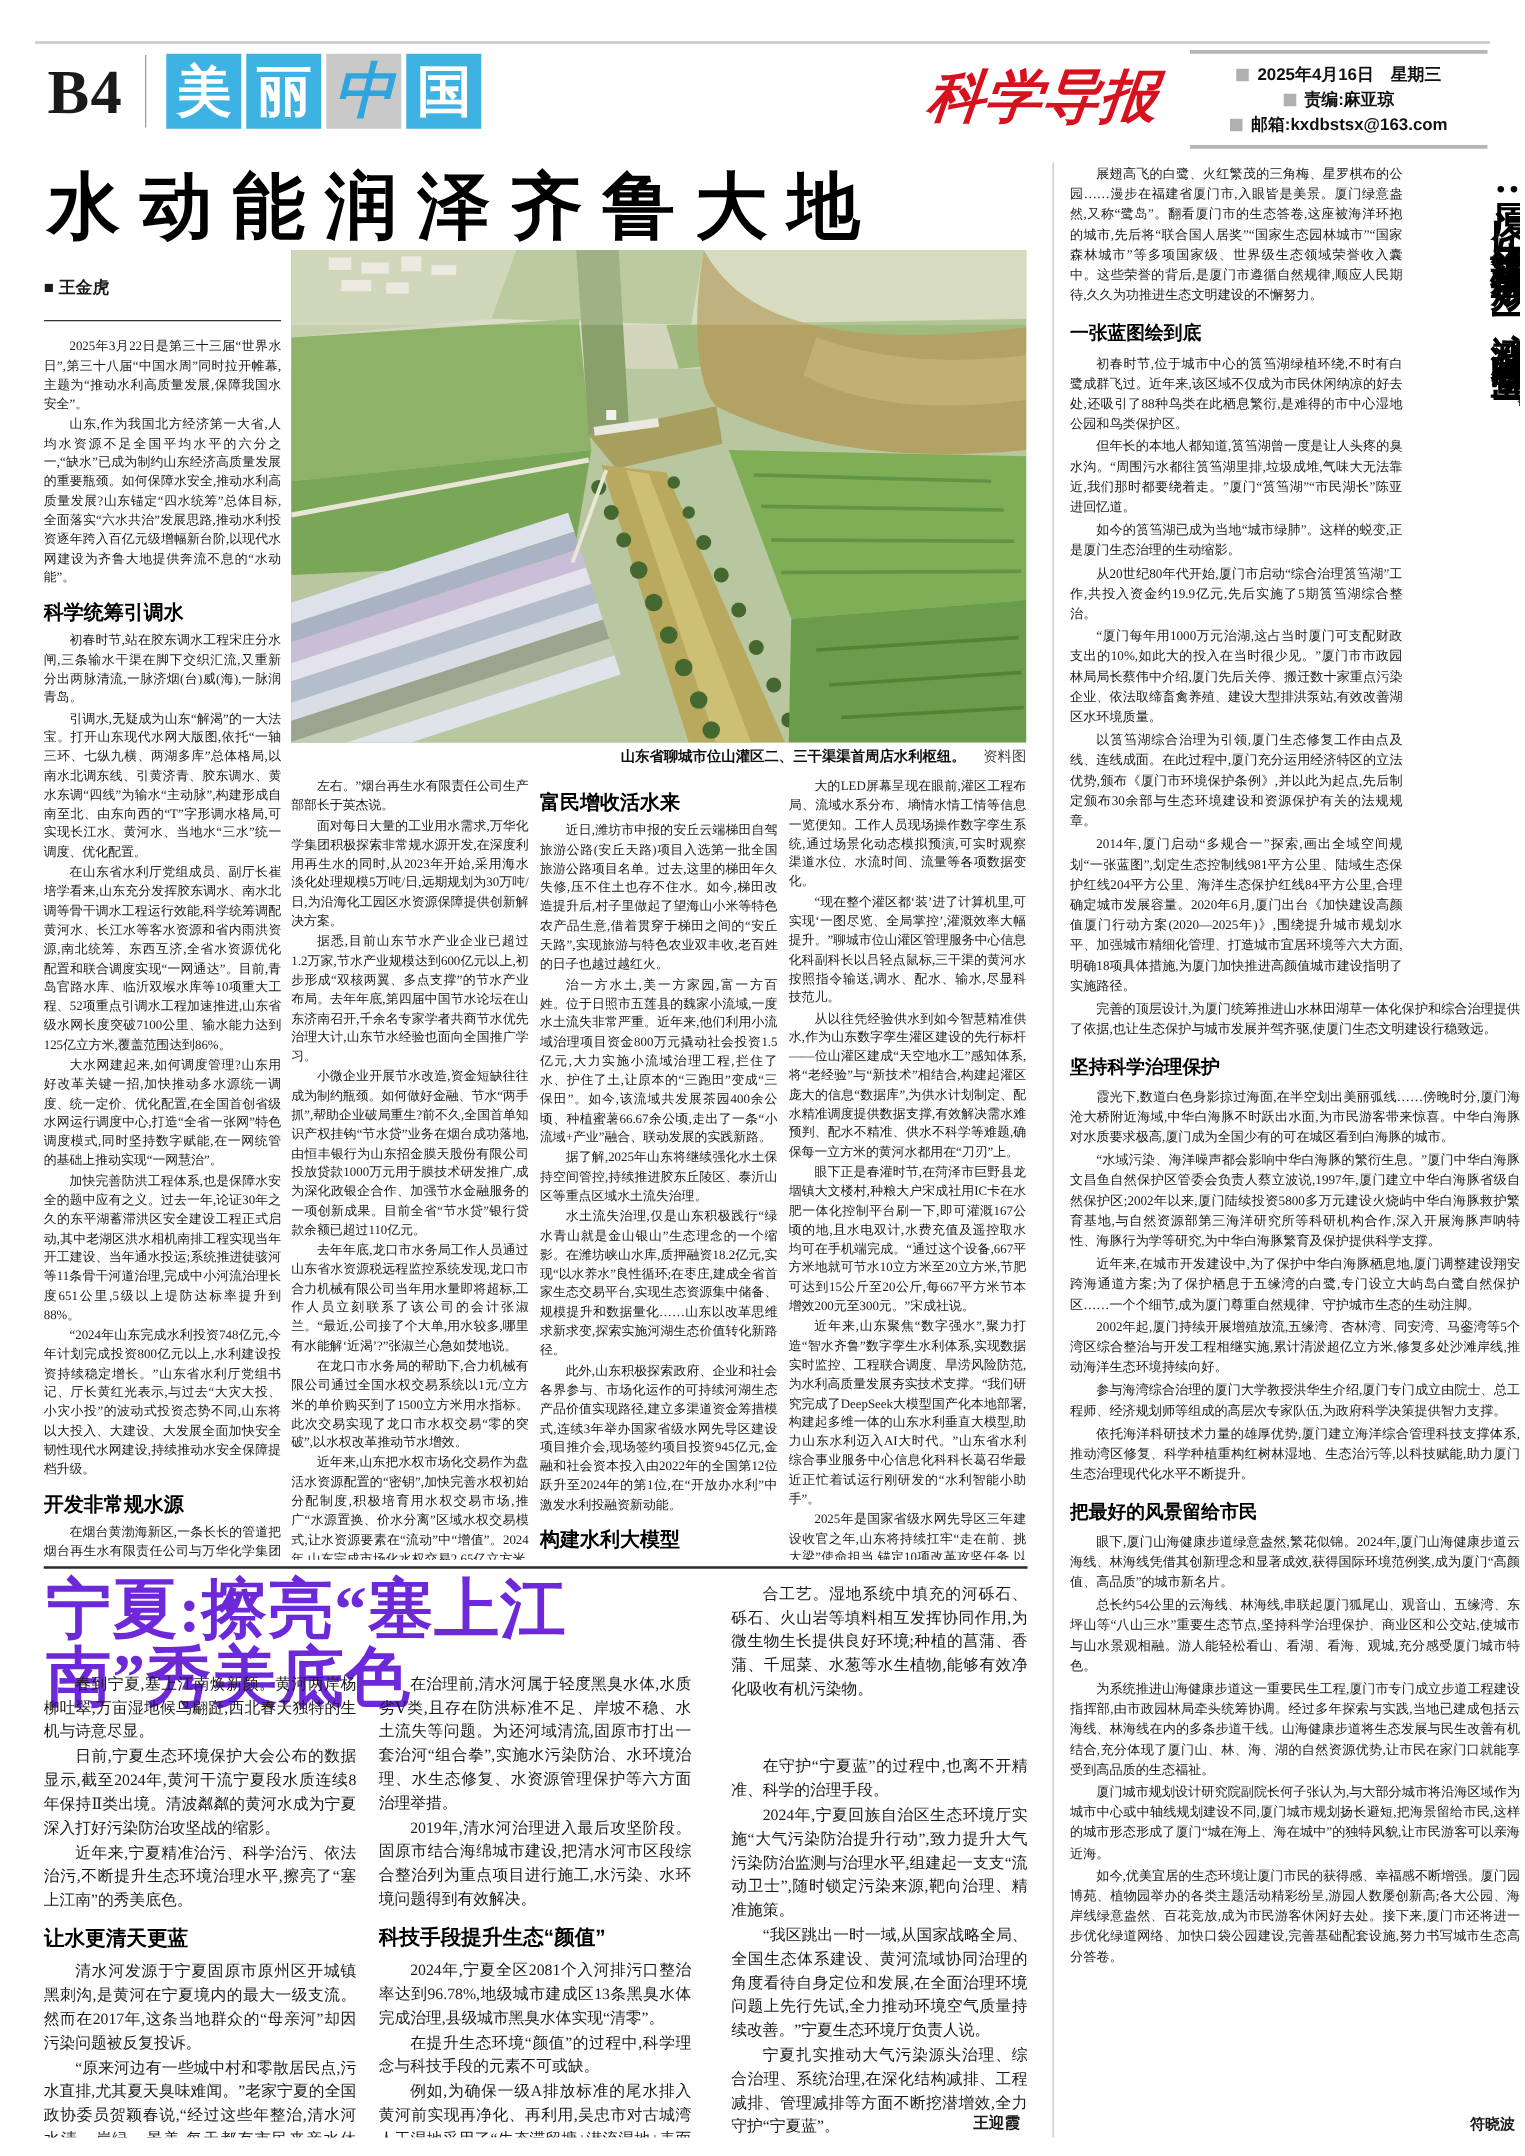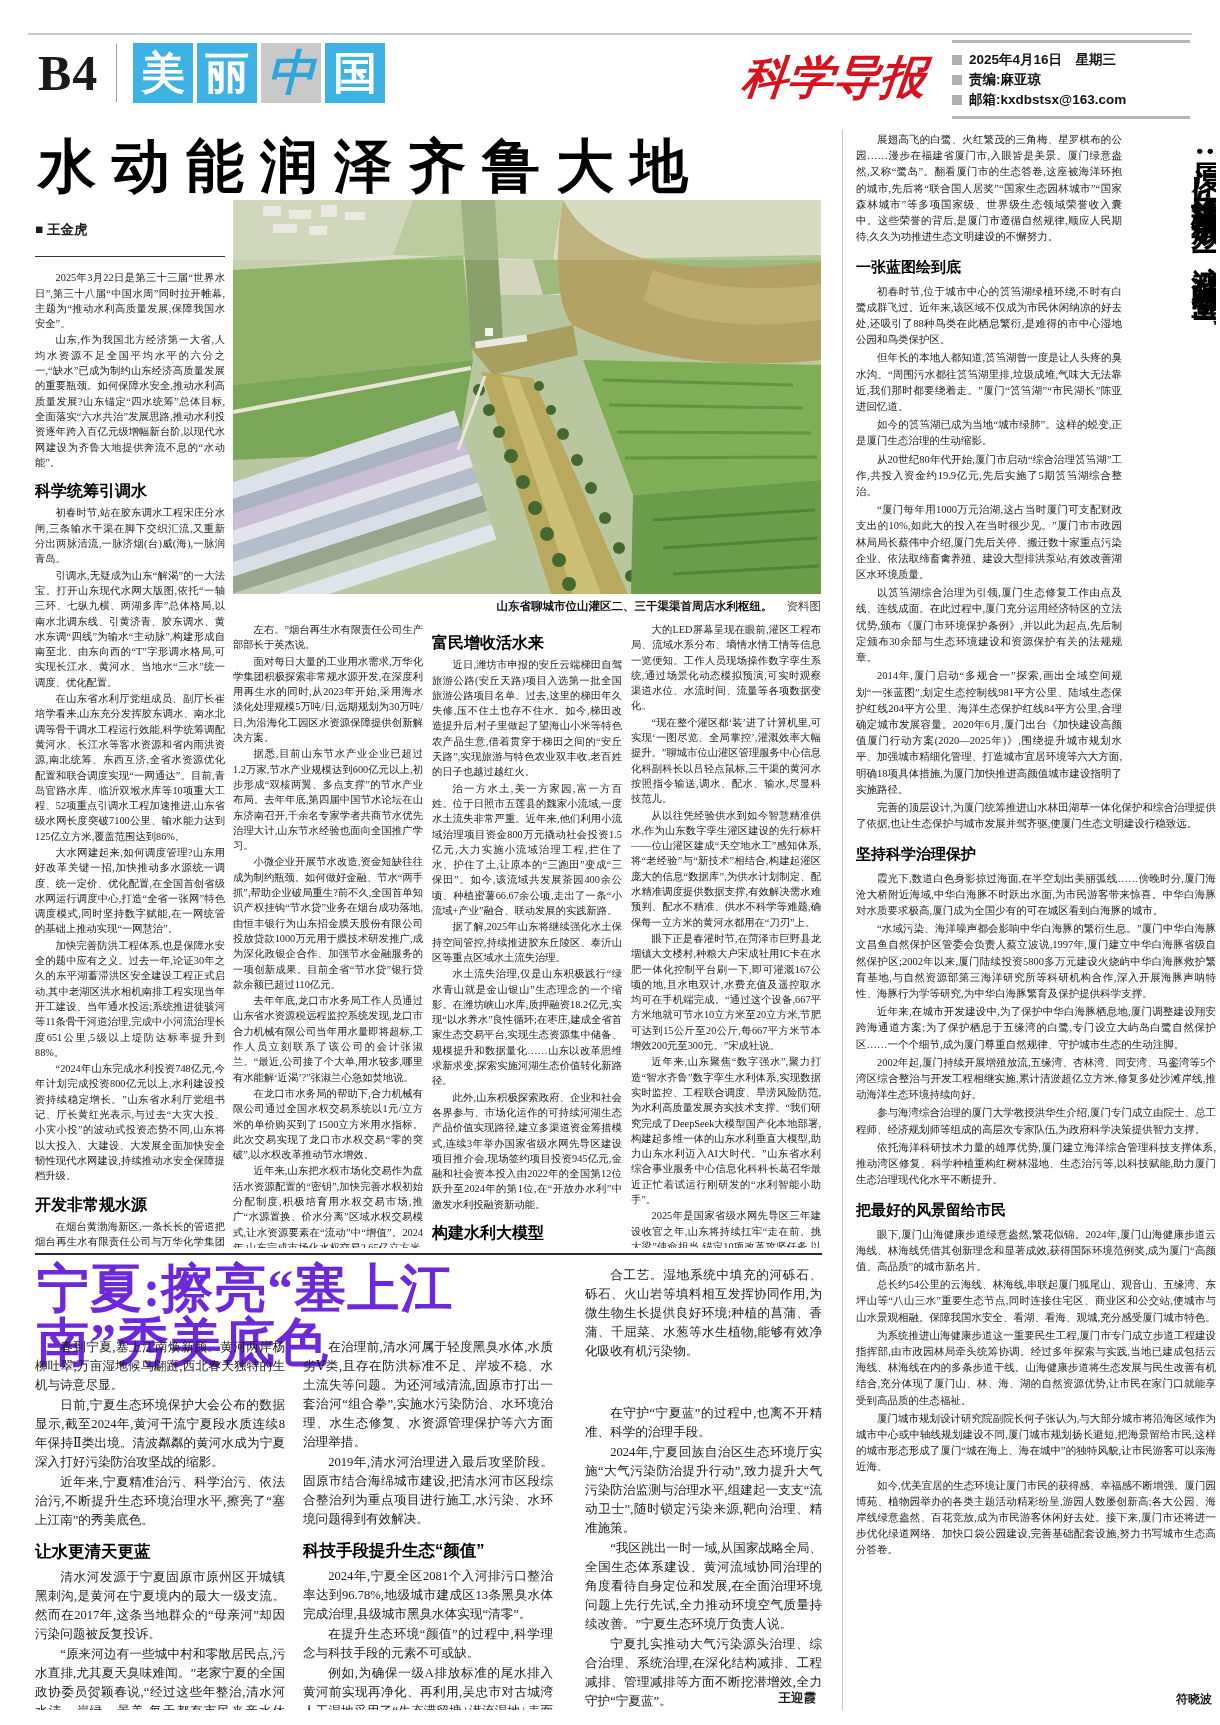--- a/index.html
+++ b/index.html
@@ -14,21 +14,21 @@
   .logo-tile{width:60px;height:60px;margin-right:4px;display:flex;align-items:center;justify-content:center;
              font-family:"Liberation Sans","DejaVu Sans",sans-serif;font-weight:bold;font-size:44px;}
   .tile-blue{background:#3fb2e4;color:#ffffff;}
   .tile-gray{background:#c9c9c9;color:#2ea6dd;font-family:"DejaVu Serif","Liberation Serif",serif;
              font-style:italic;font-size:48px;}
   .hdr-right{position:absolute;right:30px;top:40px;display:flex;align-items:flex-start;}
   .masthead{color:#d5121e;font-weight:bold;font-style:italic;font-size:46px;line-height:50px;
             transform:skewX(-6deg);margin:12px 26px 0 0;font-family:"DejaVu Serif","Liberation Serif",serif;}
   .pubinfo{width:238px;border-top:3px solid #b5b5b5;border-bottom:3px solid #b5b5b5;padding:7px 0 6px;}
   .pubrow{display:flex;align-items:center;font-family:"Liberation Sans","DejaVu Sans",sans-serif;
-          font-weight:bold;font-size:13.5px;line-height:20px;color:#111;}
+          font-weight:bold;font-size:13.5px;line-height:20px;color:#111;justify-content:center;}
   .sq{width:10px;height:10px;background:#b0b0b0;margin-right:7px;flex:0 0 auto;}
 
   
   .main-headline{position:absolute;left:38px;top:130px;font-family:"Liberation Sans","DejaVu Sans",sans-serif;
                  font-weight:900;font-size:58px;line-height:72px;letter-spacing:16px;color:#000;}
   .byline{font-family:"Liberation Sans","DejaVu Sans",sans-serif;font-weight:bold;font-size:13.5px;
           border-bottom:1.5px solid #333;padding-bottom:19px;margin-bottom:13px;}
   .col{position:absolute;overflow:hidden;font-size:10.3px;line-height:15.3px;text-align:justify;}
   .col p{margin:0 0 1px;text-indent:2em;}
   .col .subhead,.sb .subhead,.nx .subhead{font-family:"Liberation Sans","DejaVu Sans",sans-serif;
@@ -299,21 +299,21 @@
         <p>完善的顶层设计,为厦门统筹推进山水林田湖草一体化保护和综合治理提供了依据,也让生态保护与城市发展并驾齐驱,使厦门生态文明建设行稳致远。</p>
         <h4 class="subhead">坚持科学治理保护</h4>
         <p>霞光下,数道白色身影掠过海面,在半空划出美丽弧线……傍晚时分,厦门海沧大桥附近海域,中华白海豚不时跃出水面,为市民游客带来惊喜。中华白海豚对水质要求极高,厦门成为全国少有的可在城区看到白海豚的城市。</p>
         <p>“水域污染、海洋噪声都会影响中华白海豚的繁衍生息。”厦门中华白海豚文昌鱼自然保护区管委会负责人蔡立波说,1997年,厦门建立中华白海豚省级自然保护区;2002年以来,厦门陆续投资5800多万元建设火烧屿中华白海豚救护繁育基地,与自然资源部第三海洋研究所等科研机构合作,深入开展海豚声呐特性、海豚行为学等研究,为中华白海豚繁育及保护提供科学支撑。</p>
         <p>近年来,在城市开发建设中,为了保护中华白海豚栖息地,厦门调整建设翔安跨海通道方案;为了保护栖息于五缘湾的白鹭,专门设立大屿岛白鹭自然保护区……一个个细节,成为厦门尊重自然规律、守护城市生态的生动注脚。</p>
         <p>2002年起,厦门持续开展增殖放流,五缘湾、杏林湾、同安湾、马銮湾等5个湾区综合整治与开发工程相继实施,累计清淤超亿立方米,修复多处沙滩岸线,推动海洋生态环境持续向好。</p>
         <p>参与海湾综合治理的厦门大学教授洪华生介绍,厦门专门成立由院士、总工程师、经济规划师等组成的高层次专家队伍,为政府科学决策提供智力支撑。</p>
         <p>依托海洋科研技术力量的雄厚优势,厦门建立海洋综合管理科技支撑体系,推动湾区修复、科学种植重构红树林湿地、生态治污等,以科技赋能,助力厦门生态治理现代化水平不断提升。</p>
         <h4 class="subhead">把最好的风景留给市民</h4>
         <p>眼下,厦门山海健康步道绿意盎然,繁花似锦。2024年,厦门山海健康步道云海线、林海线凭借其创新理念和显著成效,获得国际环境范例奖,成为厦门“高颜值、高品质”的城市新名片。</p>
-        <p>总长约54公里的云海线、林海线,串联起厦门狐尾山、观音山、五缘湾、东坪山等“八山三水”重要生态节点,同时连接住宅区、商业区和公交站,使城市与山水景观相融。保障我国水安全、看湖、看海、观城,充分感受厦门城市特色。</p>
+        <p>总长约54公里的云海线、林海线,串联起厦门狐尾山、观音山、五缘湾、东坪山等“八山三水”重要生态节点,坚持科学治理保护、商业区和公交站,使城市与山水景观相融。游人能轻松看山、看湖、看海、观城,充分感受厦门城市特色。</p>
         <p>为系统推进山海健康步道这一重要民生工程,厦门市专门成立步道工程建设指挥部,由市政园林局牵头统筹协调。经过多年探索与实践,当地已建成包括云海线、林海线在内的多条步道干线。山海健康步道将生态发展与民生改善有机结合,充分体现了厦门山、林、海、湖的自然资源优势,让市民在家门口就能享受到高品质的生态福祉。</p>
         <p>厦门城市规划设计研究院副院长何子张认为,与大部分城市将沿海区域作为城市中心或中轴线规划建设不同,厦门城市规划扬长避短,把海景留给市民,这样的城市形态形成了厦门“城在海上、海在城中”的独特风貌,让市民游客可以亲海近海。</p>
         <p>如今,优美宜居的生态环境让厦门市民的获得感、幸福感不断增强。厦门园博苑、植物园举办的各类主题活动精彩纷呈,游园人数屡创新高;各大公园、海岸线绿意盎然、百花竞放,成为市民游客休闲好去处。接下来,厦门市还将进一步优化绿道网络、加快口袋公园建设,完善基础配套设施,努力书写城市生态高分答卷。</p>
       </div>
   </div>
   <div class="sb-byline-abs">
     <div class="sb-byline-inner">符晓波</div>
   </div>
 
 </div>

